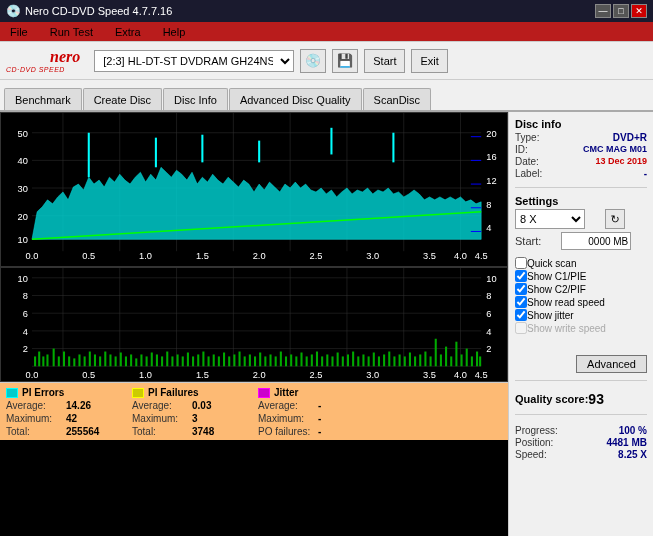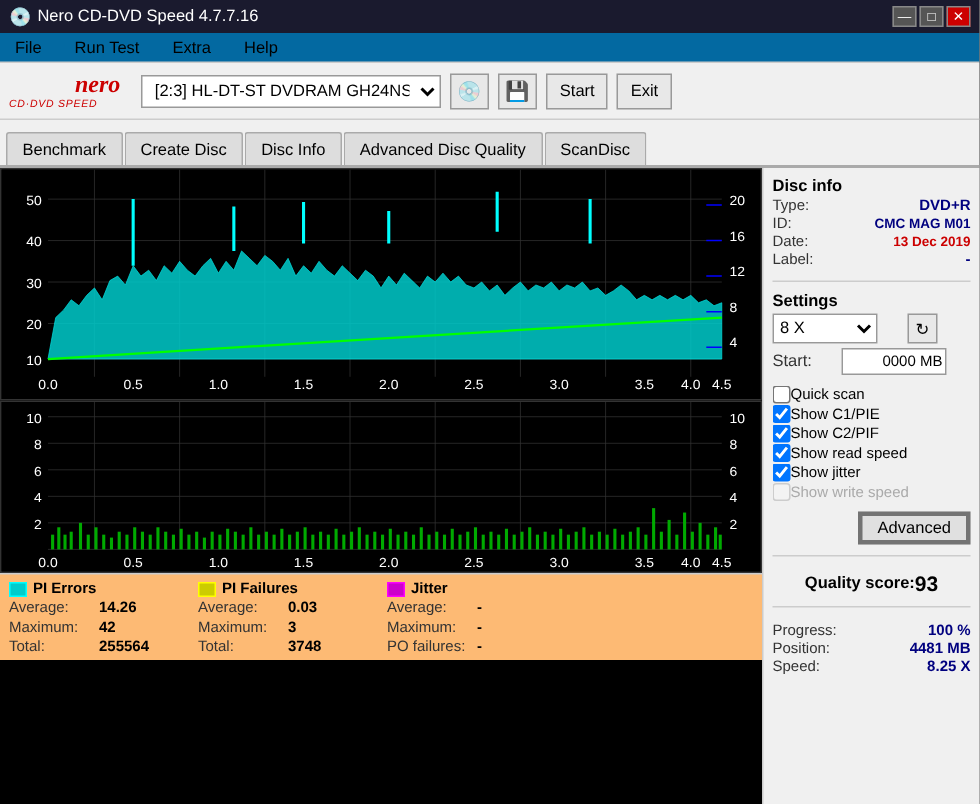--- a/index.html
+++ b/index.html
@@ -24,21 +24,21 @@
       border: 1px solid #888;
       color: white;
       font-size: 9px;
       cursor: pointer;
       display: flex; align-items: center; justify-content: center;
     }
     .title-btn.close { background: #c00; }
 
     
     .menu-bar {
-      background: #0369a1;
+      background: #b91c1c;
       border-bottom: 1px solid #ccc;
       height: 20px;
       display: flex;
       align-items: center;
       padding: 0 4px;
       gap: 10px;
     }
     .menu-item { font-size: 11px; padding: 2px 6px; cursor: pointer; color: #000; }
 
     
@@ -190,28 +190,28 @@
       border: 1px solid #999; background: white;
       text-align: right; padding-right: 2px;
     }
 
     .checkbox-row { display: flex; align-items: center; gap: 0; font-size: 10px; margin-bottom: 1px; }
     input[type=checkbox] { width: 12px; height: 12px; }
 
     .advanced-btn {
       align-self: flex-end;
       background: #e0e0e0;
-      border: 3px solid #737373;
+      border: 1px solid #737373;
       padding: 2px 10px;
       font-size: 11px;
       cursor: pointer;
-      margin-top: 2px;
-    }
-
-    .quality-score-row { display: flex; justify-content: center; align-items: center; font-size: 11px; margin-top: 3px; }
+      margin-top: 16px;
+    }
+
+    .quality-score-row { display: flex; justify-content: flex-start; align-items: center; font-size: 11px; margin-top: 3px; }
     .quality-score-label { font-weight: bold; }
     .quality-score-value { font-weight: bold; font-size: 14px; }
 
     .progress-section { margin-top: 3px; }
     .progress-row { display: flex; justify-content: space-between; font-size: 10px; margin-bottom: 1px; }
 
     
     svg { display: block; }
   </style>
 </head>

